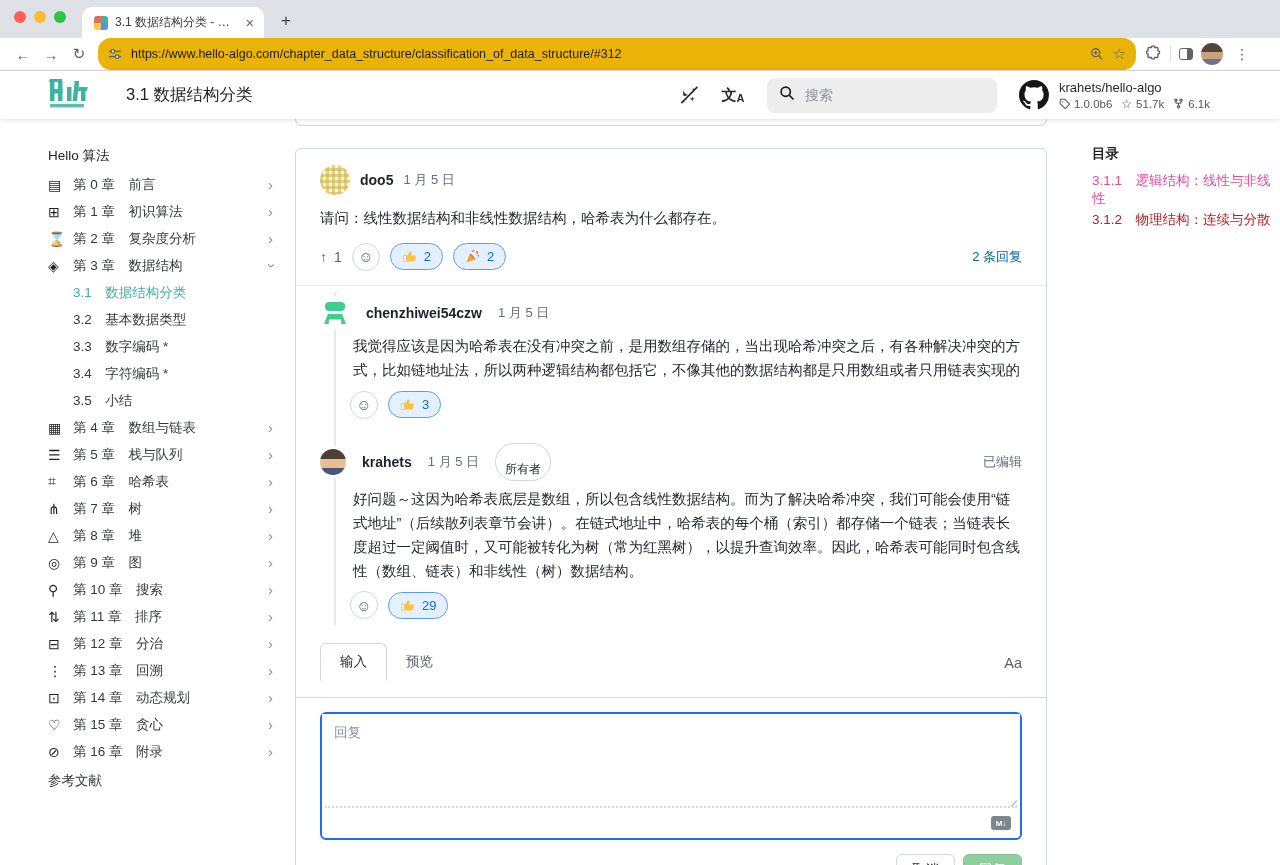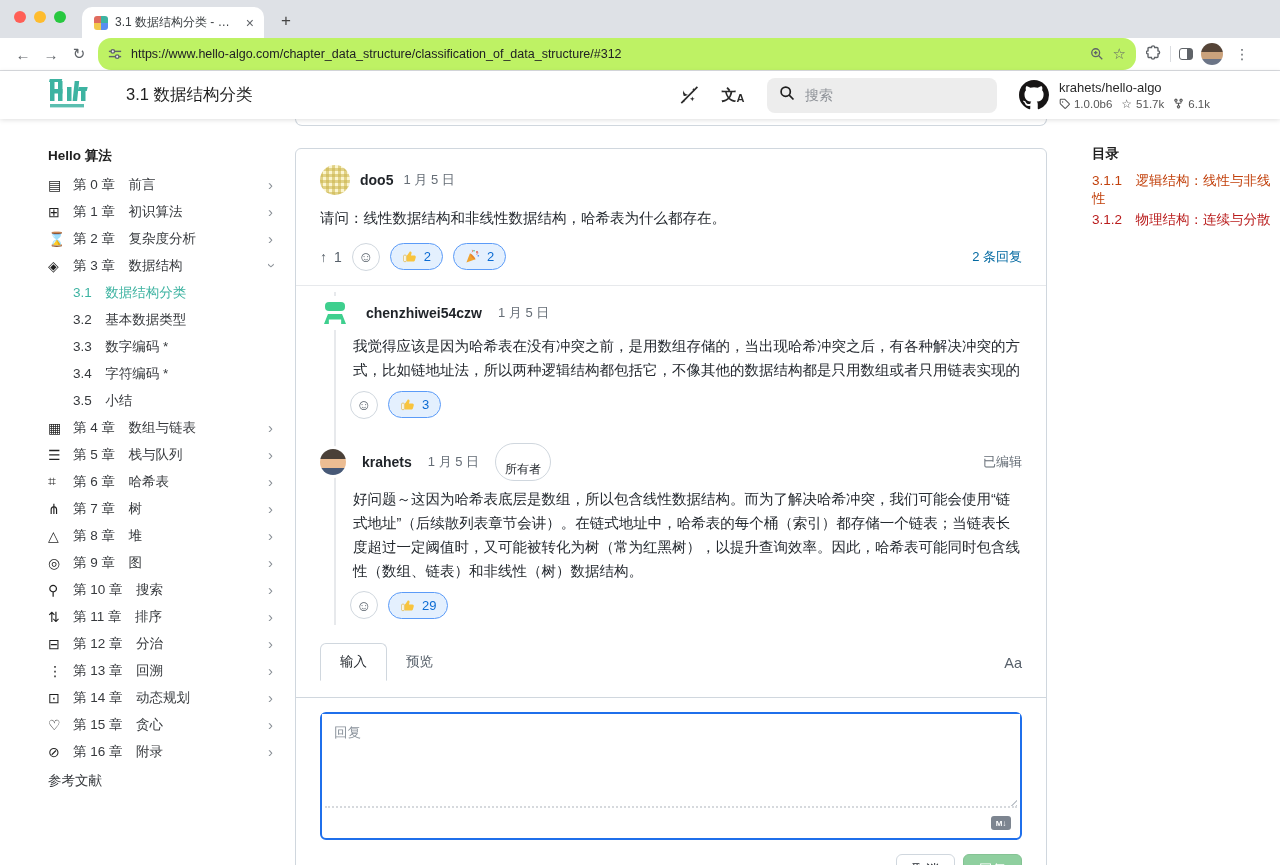--- a/index.html
+++ b/index.html
@@ -15,21 +15,21 @@
   .light.r { background:#ff5f57; } .light.y { background:#febc2e; } .light.g { background:#28c840; }
   .tab { width:182px; height:31px; background:#fff; border-radius:10px 10px 0 0; display:flex; align-items:center; gap:7px; padding:0 8px 0 12px; font-size:12px; color:#3c4043; }
   .fav { width:14px; height:14px; border-radius:3px; flex:none;
     background:conic-gradient(#3db3a1 0 25%, #5a8df0 0 50%, #f2c94c 0 75%, #e06c5f 0 100%); }
   .tab-title { flex:1; white-space:nowrap; overflow:hidden; text-overflow:ellipsis; }
   .tab-close { color:#5f6368; font-size:14px; padding:0 2px; }
   .newtab { width:28px; height:28px; margin:0 0 3px 8px; font-size:17px; color:#444; display:flex; align-items:center; justify-content:center; border-radius:50%; }
 
   .toolbar { height:33px; background:#fff; display:flex; align-items:center; padding:0 10px; gap:2px; border-bottom:1px solid #dadce0; }
   .navbtn { width:26px; height:26px; display:flex; align-items:center; justify-content:center; font-size:15px; color:#5f6368; border-radius:50%; }
-  .urlpill { width:1038px; height:26px; background:#bef264; border-radius:13px; display:flex; align-items:center; gap:9px; padding:16px 10px; margin-left:4px; }
+  .urlpill { width:1038px; height:26px; background:#eab308; border-radius:13px; display:flex; align-items:center; gap:9px; padding:16px 10px; margin-left:4px; }
   .urltext { flex:1; font-size:12.5px; color:#202124; white-space:nowrap; overflow:hidden; }
   .pillicon { display:flex; align-items:center; color:#5f6368; }
   .tb-star { font-size:15px; color:#5f6368; }
   .tb-right { display:flex; align-items:center; gap:8px; margin-left:8px; }
   .tb-sep { width:1px; height:16px; background:#dadce0; }
   .sidepanel { width:14px; height:12px; border:1.6px solid #5f6368; border-radius:3px; position:relative; }
   .sidepanel::after { content:''; position:absolute; right:0; top:0; bottom:0; width:5px; background:#5f6368; }
   .chrome-avatar { width:22px; height:22px; border-radius:50%; background:linear-gradient(180deg,#554437 0 40%, #caa27c 40% 75%, #6b7486 75%); }
   .kebab { color:#5f6368; font-size:14px; padding:0 4px; }
 
@@ -53,32 +53,32 @@
   .gh-stat .star-ch { font-size:12px; }
 
   
   .site-body { flex:1; display:flex; overflow:hidden; }
   .sidebar { width:295px; flex:none; padding:22px 18px 0 48px; }
   .main { width:752px; flex:none; }
   .toc { flex:1; padding:26px 0 0 45px; }
 
   
   .nav-row { display:flex; align-items:center; height:27px; font-size:13.5px; color:#36393d; cursor:pointer; }
-  .nav-row.site-row { font-weight:700; color:#1f1f1f; height:30px; cursor:default; }
+  .nav-row.site-row { font-weight:400; color:#1f1f1f; height:30px; cursor:default; }
   .nav-ic { width:25px; font-size:14px; color:#1f1f1f; flex:none; }
   .nav-lb { flex:1; white-space:nowrap; overflow:hidden; }
   .nav-cv { color:#8a9097; font-size:15px; padding-right:4px; }
   .nav-cv.down { transform:rotate(90deg); padding-right:0; padding-top:4px; }
   .nav-row.sub { padding-left:25px; }
   .nav-row.sub.active { color:#3db3a1; }
   .nav-row.footer-row { margin-top:2px; }
 
   
   .toc-title { font-size:13.5px; font-weight:700; color:#1f1f1f; height:30px; }
-  .toc-item { height:30px; font-size:13.5px; color:#c2410c; display:flex; align-items:center; cursor:pointer; }
+  .toc-item { height:30px; font-size:13.5px; color:#ec4899; display:flex; align-items:center; cursor:pointer; }
   .toc-item.active { color:#b91c1c; }
 
   
   .prev-card { height:7px; border:1px solid #d0d7de; border-top:0; border-radius:0 0 8px 8px; }
   .card { margin-top:22px; border:1px solid #d0d7de; border-radius:6px; background:#fff; }
 
   .c-head { display:flex; align-items:center; gap:10px; padding:16px 24px 0; }
   .c-name { font-size:14px; font-weight:700; color:#1f2328; }
   .c-date { font-size:13px; color:#656d76; }
   .badge { border:1px solid #d0d7de; border-radius:999px; padding:17px 9px 2px; font-size:12px; color:#24292f; }

